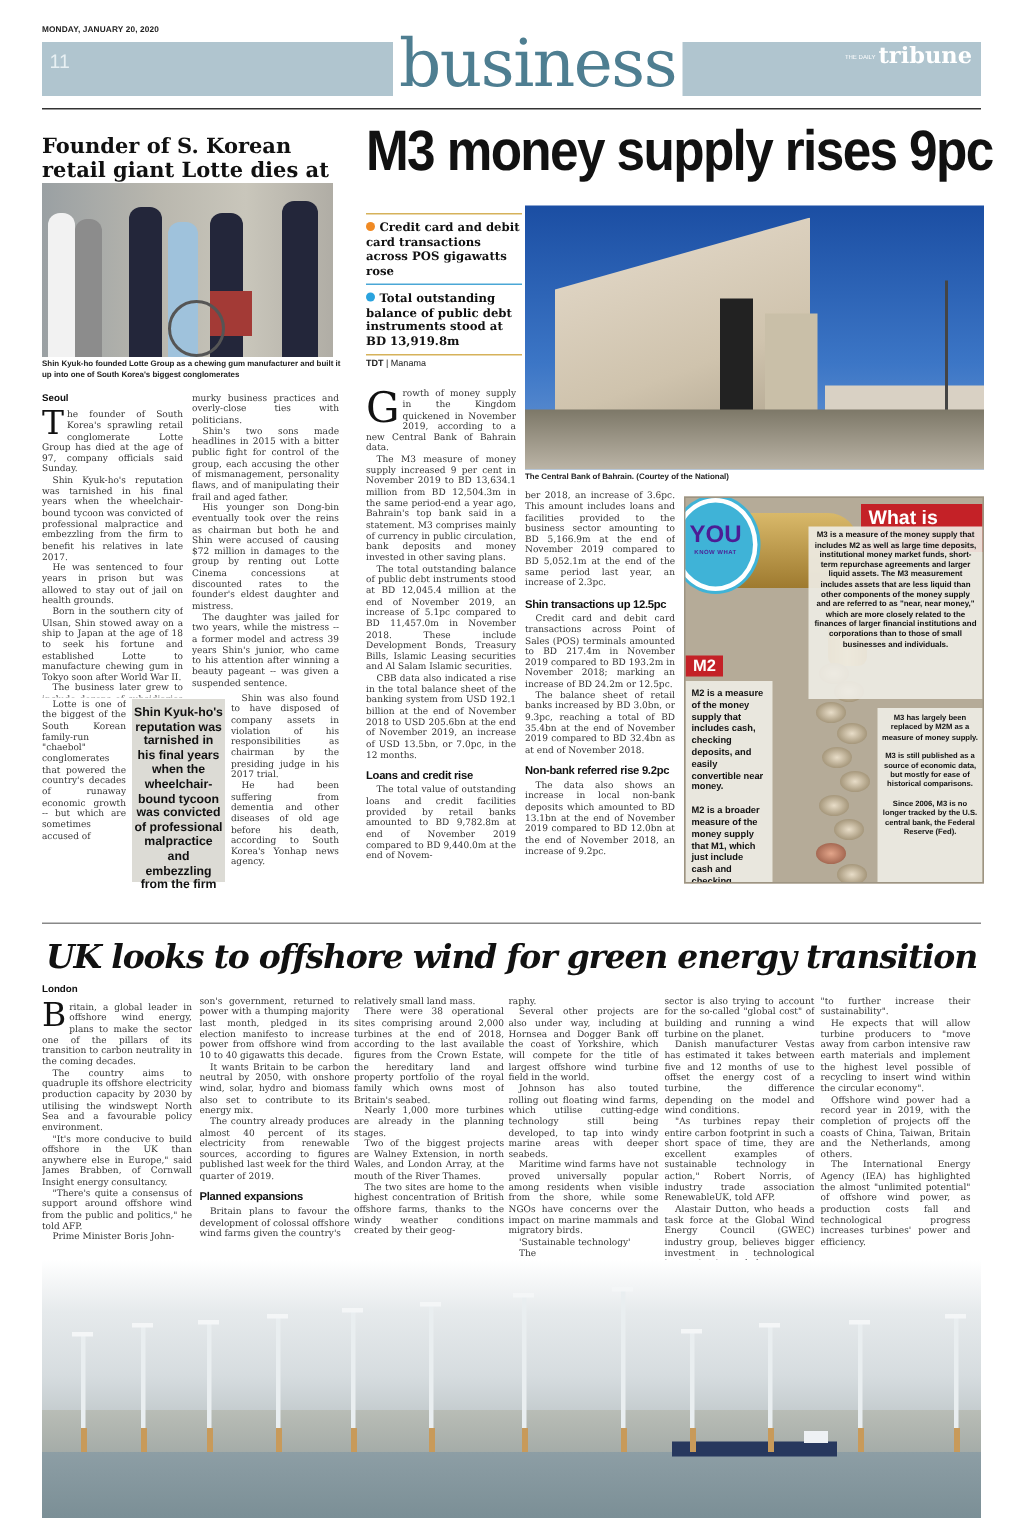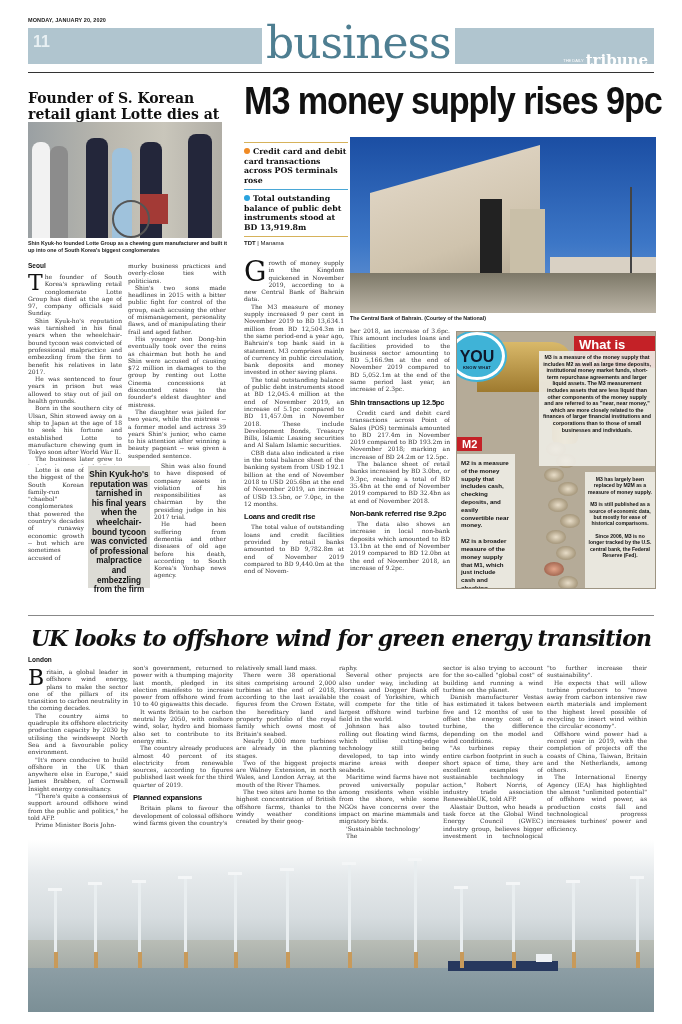--- a/index.html
+++ b/index.html
@@ -1,24 +1,24 @@
 <!DOCTYPE html>
 <html><head>
 <meta charset="utf-8">
 <style>
   * { box-sizing: border-box; margin: 0; padding: 0; }
   html, body { width: 682px; height: 1024px; background: #fff; overflow: hidden; }
   body { font-family: "DejaVu Serif", serif; color: #222; position: relative; }
 
   .dateline { position: absolute; left: 28px; top: 17px; font-family: "Liberation Sans", sans-serif; font-size: 5.5px; font-weight: bold; letter-spacing: 0.1px; }
   .band { position: absolute; left: 28px; top: 28px; width: 626px; height: 36px; background: #b0c5cf; }
-  .band .pageno { position: absolute; left: 5px; top: 5px; font-family: "Liberation Sans", sans-serif; font-size: 16px; color: #e8f0f3; font-weight: 700; }
+  .band .pageno { position: absolute; left: 5px; top: 5px; font-family: "Liberation Sans", sans-serif; font-size: 13px; color: #e8f0f3; font-weight: 400; }
   .section-title { position: absolute; left: 262px; top: 20px; font-family: "DejaVu Serif", serif; font-size: 44px; color: #4e7e91; letter-spacing: -1px; background: #fff; padding: 0 4px; line-height: 46px; }
   .section-title::after { content: ""; }
-  .brand { position: absolute; right: 6px; top: 23px; display: flex; align-items: center; }
+  .brand { position: absolute; right: 6px; top: 0; display: flex; align-items: center; }
   .brand .small { font-family: "Liberation Sans", sans-serif; font-size: 4px; color: #fff; line-height: 5px; margin-right: 2px; text-align: right; }
   .brand .big { font-family: "DejaVu Serif", serif; font-weight: bold; font-size: 15px; color: #fff; }
   .rule-top { position: absolute; left: 28px; top: 72px; width: 626px; height: 1px; background: #333; }
 
   
   .lotte-head { position: absolute; left: 28px; top: 90px; width: 200px; font-family: "DejaVu Serif", serif; font-weight: bold; font-size: 14px; line-height: 16px; color: #111; }
   .lotte-photo { position: absolute; left: 28px; top: 122px; width: 194px; height: 116px; background: linear-gradient(90deg,#9aa0a3 0%,#b9b7ae 40%,#c9c6bb 70%,#b0ada5 100%); overflow: hidden; }
   .lotte-photo .p { position: absolute; bottom: 0; background: #23263a; border-radius: 8px 8px 0 0; }
   .lotte-photo .wheel { position: absolute; border: 2px solid #555; border-radius: 50%; }
   .lotte-photo .blanket { position: absolute; background: #a33a36; }
@@ -47,21 +47,21 @@
   .cbb-photo .road { position: absolute; left: 0; bottom: 0; width: 306px; height: 40px; background: linear-gradient(180deg,#7d7868 0%,#bbb4a6 100%); }
   .cbb-photo .side { position: absolute; left: 200px; top: 120px; width: 106px; height: 30px; background: #d9d1c4; }
   .cbb-photo .lamp { position: absolute; left: 280px; top: 50px; width: 2px; height: 100px; background: #444; }
 
   
   .info { position: absolute; left: 456px; top: 331px; width: 200px; height: 258px; background: #b5ab98; border: 1px solid #9d9482; overflow: hidden; }
   .info .tap { position: absolute; left: 20px; top: 10px; width: 95px; height: 50px; background: linear-gradient(180deg,#d9b96a,#9e7a2f); border-radius: 0 20px 20px 0; }
   .info .spout { position: absolute; left: 95px; top: 40px; width: 26px; height: 72px; background: linear-gradient(90deg,#b18b3c,#e2c47d,#a77f31); border-radius: 0 0 6px 6px; }
   .info .coins { position: absolute; left: 85px; top: 110px; width: 42px; height: 150px; }
   .info .coin { position: absolute; width: 20px; height: 14px; border-radius: 50%; background: radial-gradient(#e8ddc8,#8a7a5b); }
-  .youbadge { position: absolute; left: -8px; top: 0px; width: 56px; height: 48px; border-radius: 50%; background: #3fb3d7; border: 3px solid #fff; box-shadow: 0 0 0 2px #3fb3d7; color: #0f172a; text-align: center; font-family: "Liberation Sans", sans-serif; }
+  .youbadge { position: absolute; left: -8px; top: 0px; width: 56px; height: 62px; border-radius: 50%; background: #3fb3d7; border: 3px solid #fff; box-shadow: 0 0 0 2px #3fb3d7; color: #4c1d95; text-align: center; font-family: "Liberation Sans", sans-serif; }
   .youbadge .y { font-size: 16px; font-weight: bold; margin-top: 14px; line-height: 16px; }
   .youbadge .k { font-size: 4px; font-weight: bold; letter-spacing: 0.3px; }
   .redtag { position: absolute; background: #c42127; color: #fff; font-family: "Liberation Sans", sans-serif; font-weight: bold; }
   .m3tag { left: 117px; top: 4px; font-size: 13px; padding: 1px 5px; }
   .m2tag { left: 0px; top: 105px; font-size: 11px; padding: 1px 5px; }
   .panel { position: absolute; background: rgba(238,236,228,0.92); font-family: "Liberation Sans", sans-serif; color: #111; }
   .panel-m3 { left: 82px; top: 19px; width: 116px; height: 115px; font-size: 5.3px; line-height: 6.6px; font-weight: bold; text-align: center; padding: 3px 3px; }
   .panel-m2 { left: 0px; top: 122px; width: 58px; height: 135px; font-size: 6.2px; line-height: 7.8px; font-weight: bold; padding: 5px 4px; }
   .panel-m2 p { margin-bottom: 8px; }
   .panel-facts { left: 128px; top: 140px; width: 70px; height: 118px; font-size: 5.1px; line-height: 6.4px; font-weight: bold; text-align: center; padding: 4px 2px; }
@@ -127,21 +127,21 @@
 </div>
 <div class="col" style="left:154px;top:462px;width:72px;height:130px;overflow:hidden;">
   <p>Shin was also found to have disposed of company assets in violation of his responsibilities as chairman by the presiding judge in his 2017 trial.</p>
   <p>He had been suffering from dementia and other diseases of old age before his death, according to South Korea's Yonhap news agency.</p>
 </div>
 <div class="pullquote">Shin Kyuk-ho's reputation was tarnished in his final years when the wheelchair-bound tycoon was convicted of professional malpractice and embezzling from the firm</div>
 
 <div class="m3-head">M3 money supply rises 9pc</div>
 <div class="bullets">
   <div class="bullet">
-    <span class="dot" style="background:#f08a24;"></span><span>Credit card and debit card transactions across POS terminals rose</span>
+    <span class="dot" style="background:#f08a24;"></span><span>Credit card and debit card transactions across POS gigawatts rose</span>
   </div>
   <div class="bullet b2">
     <span class="dot" style="background:#2aa3de;"></span><span>Total outstanding balance of public debt instruments stood at BD 13,919.8m</span>
   </div>
   <div class="endrule"></div>
 </div>
 <div class="byline">
   <b>TDT</b> | <span>Manama</span>
 </div>
 

